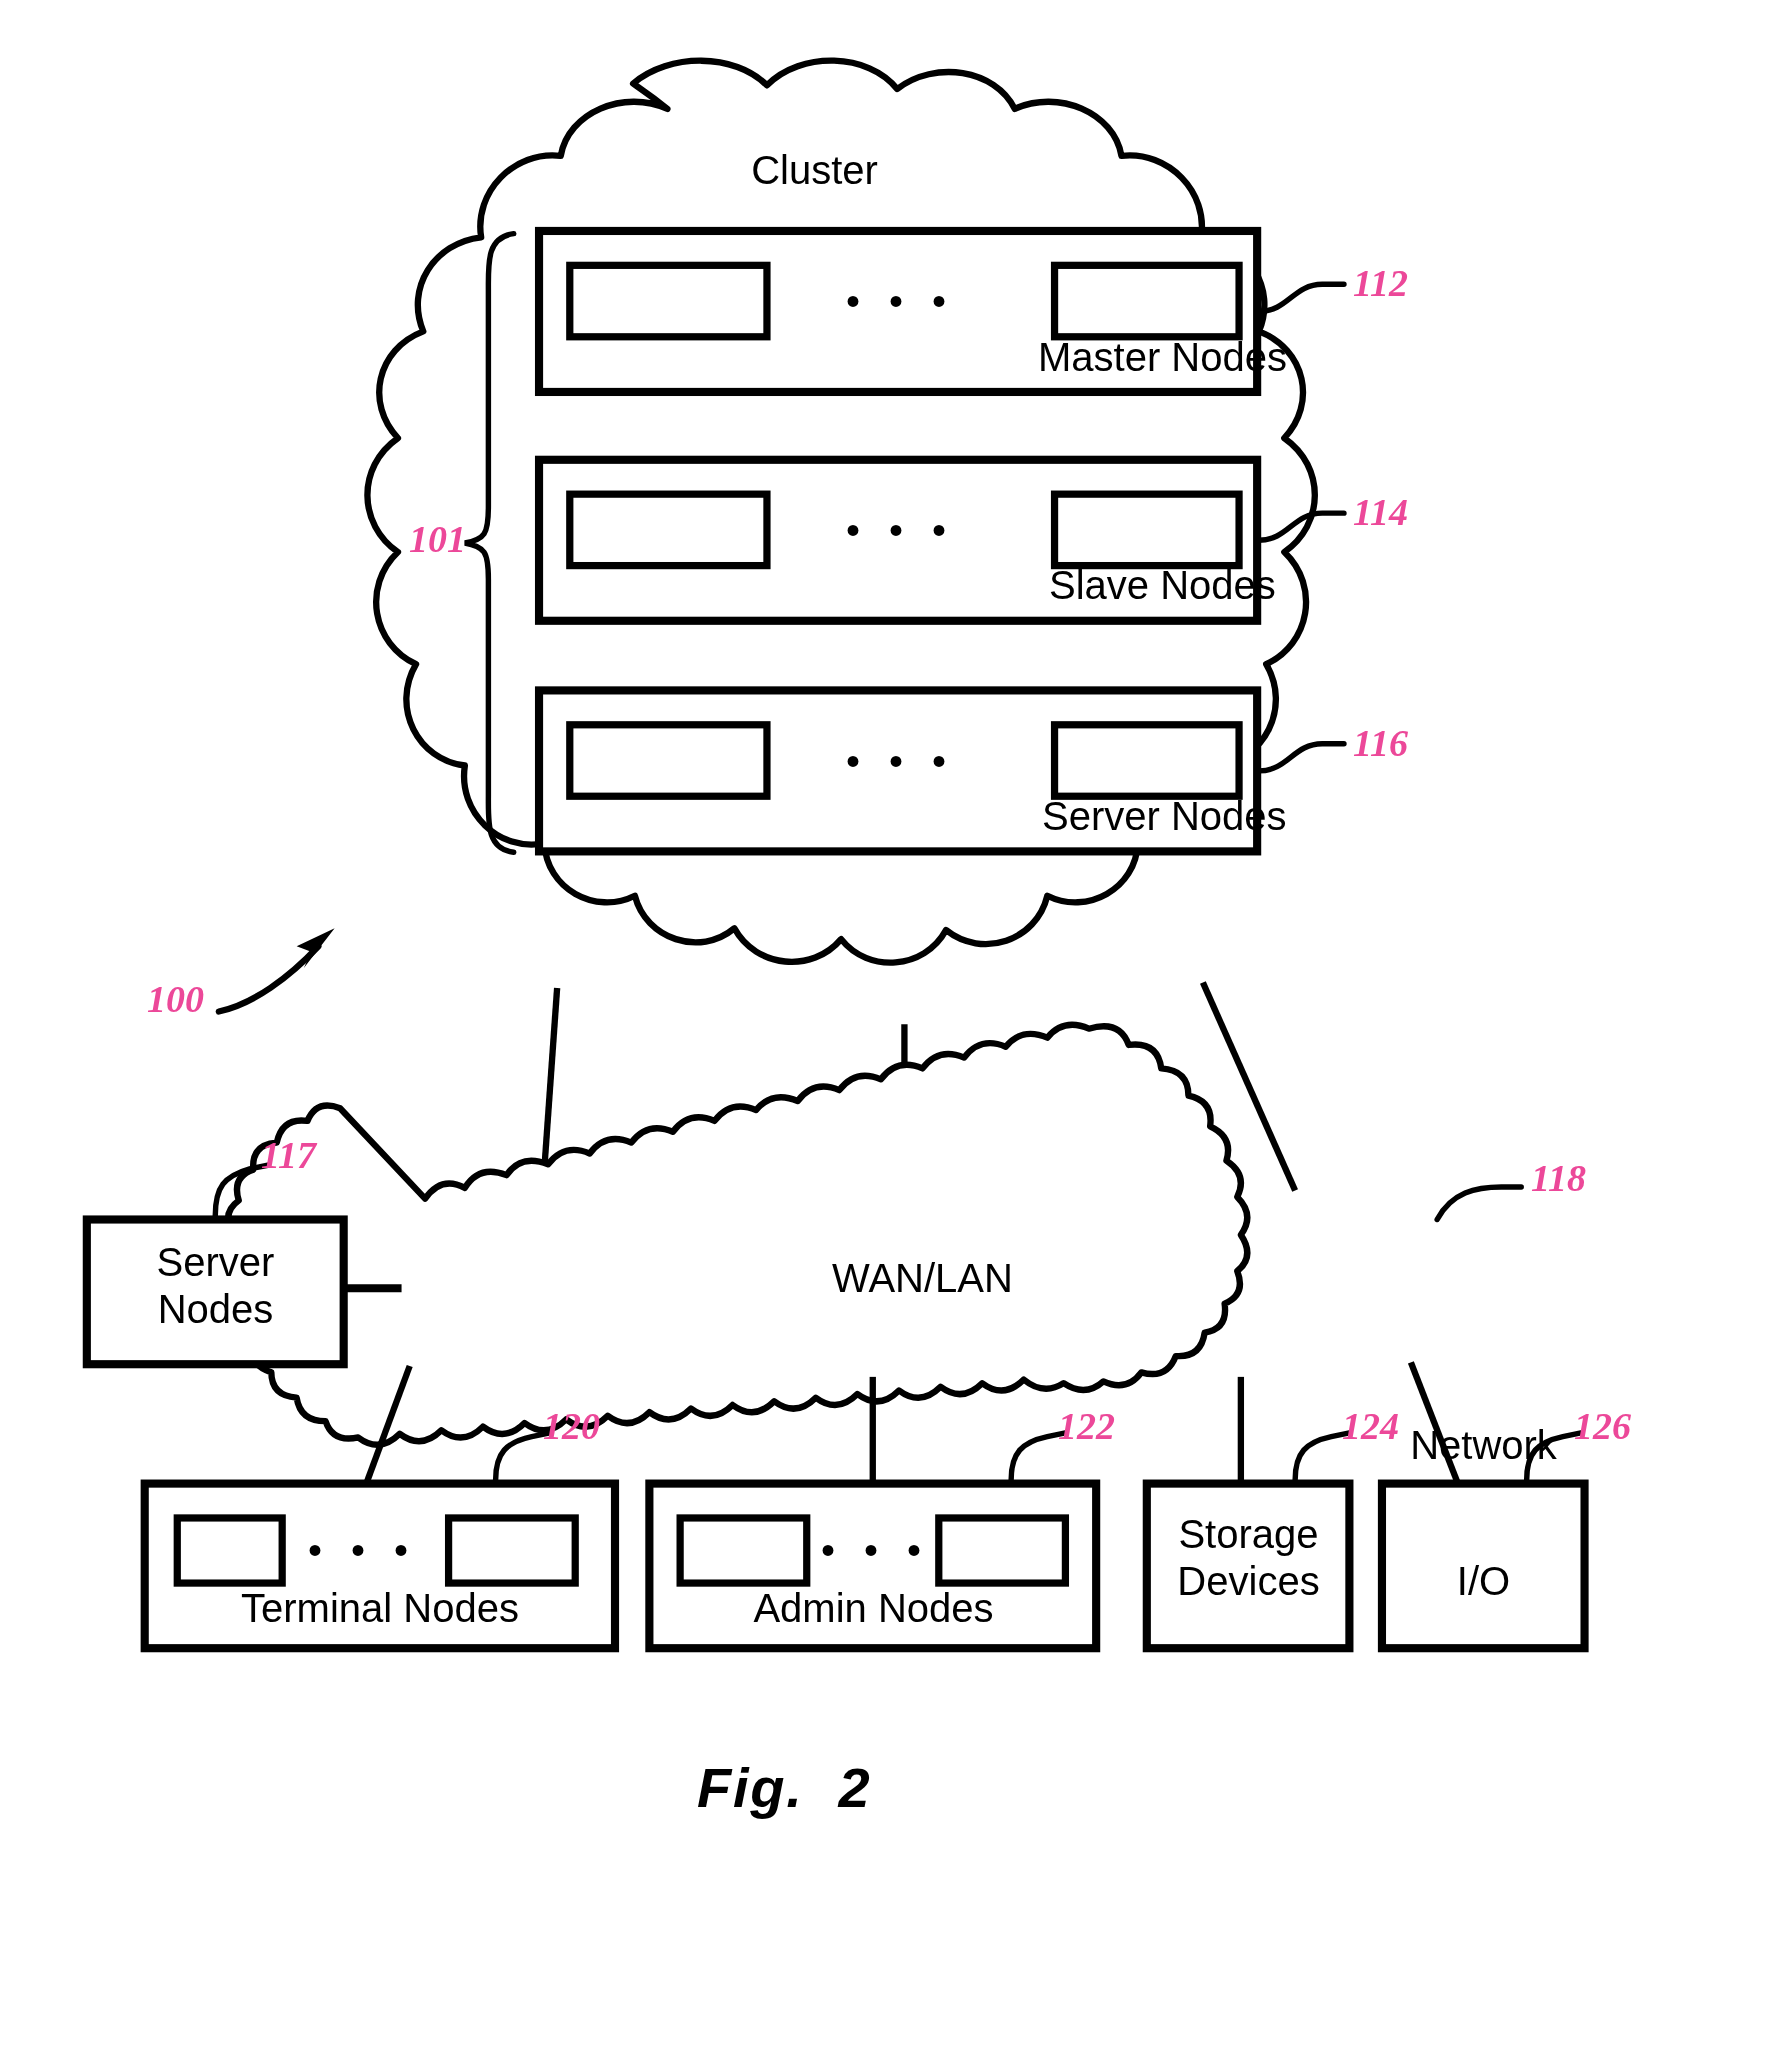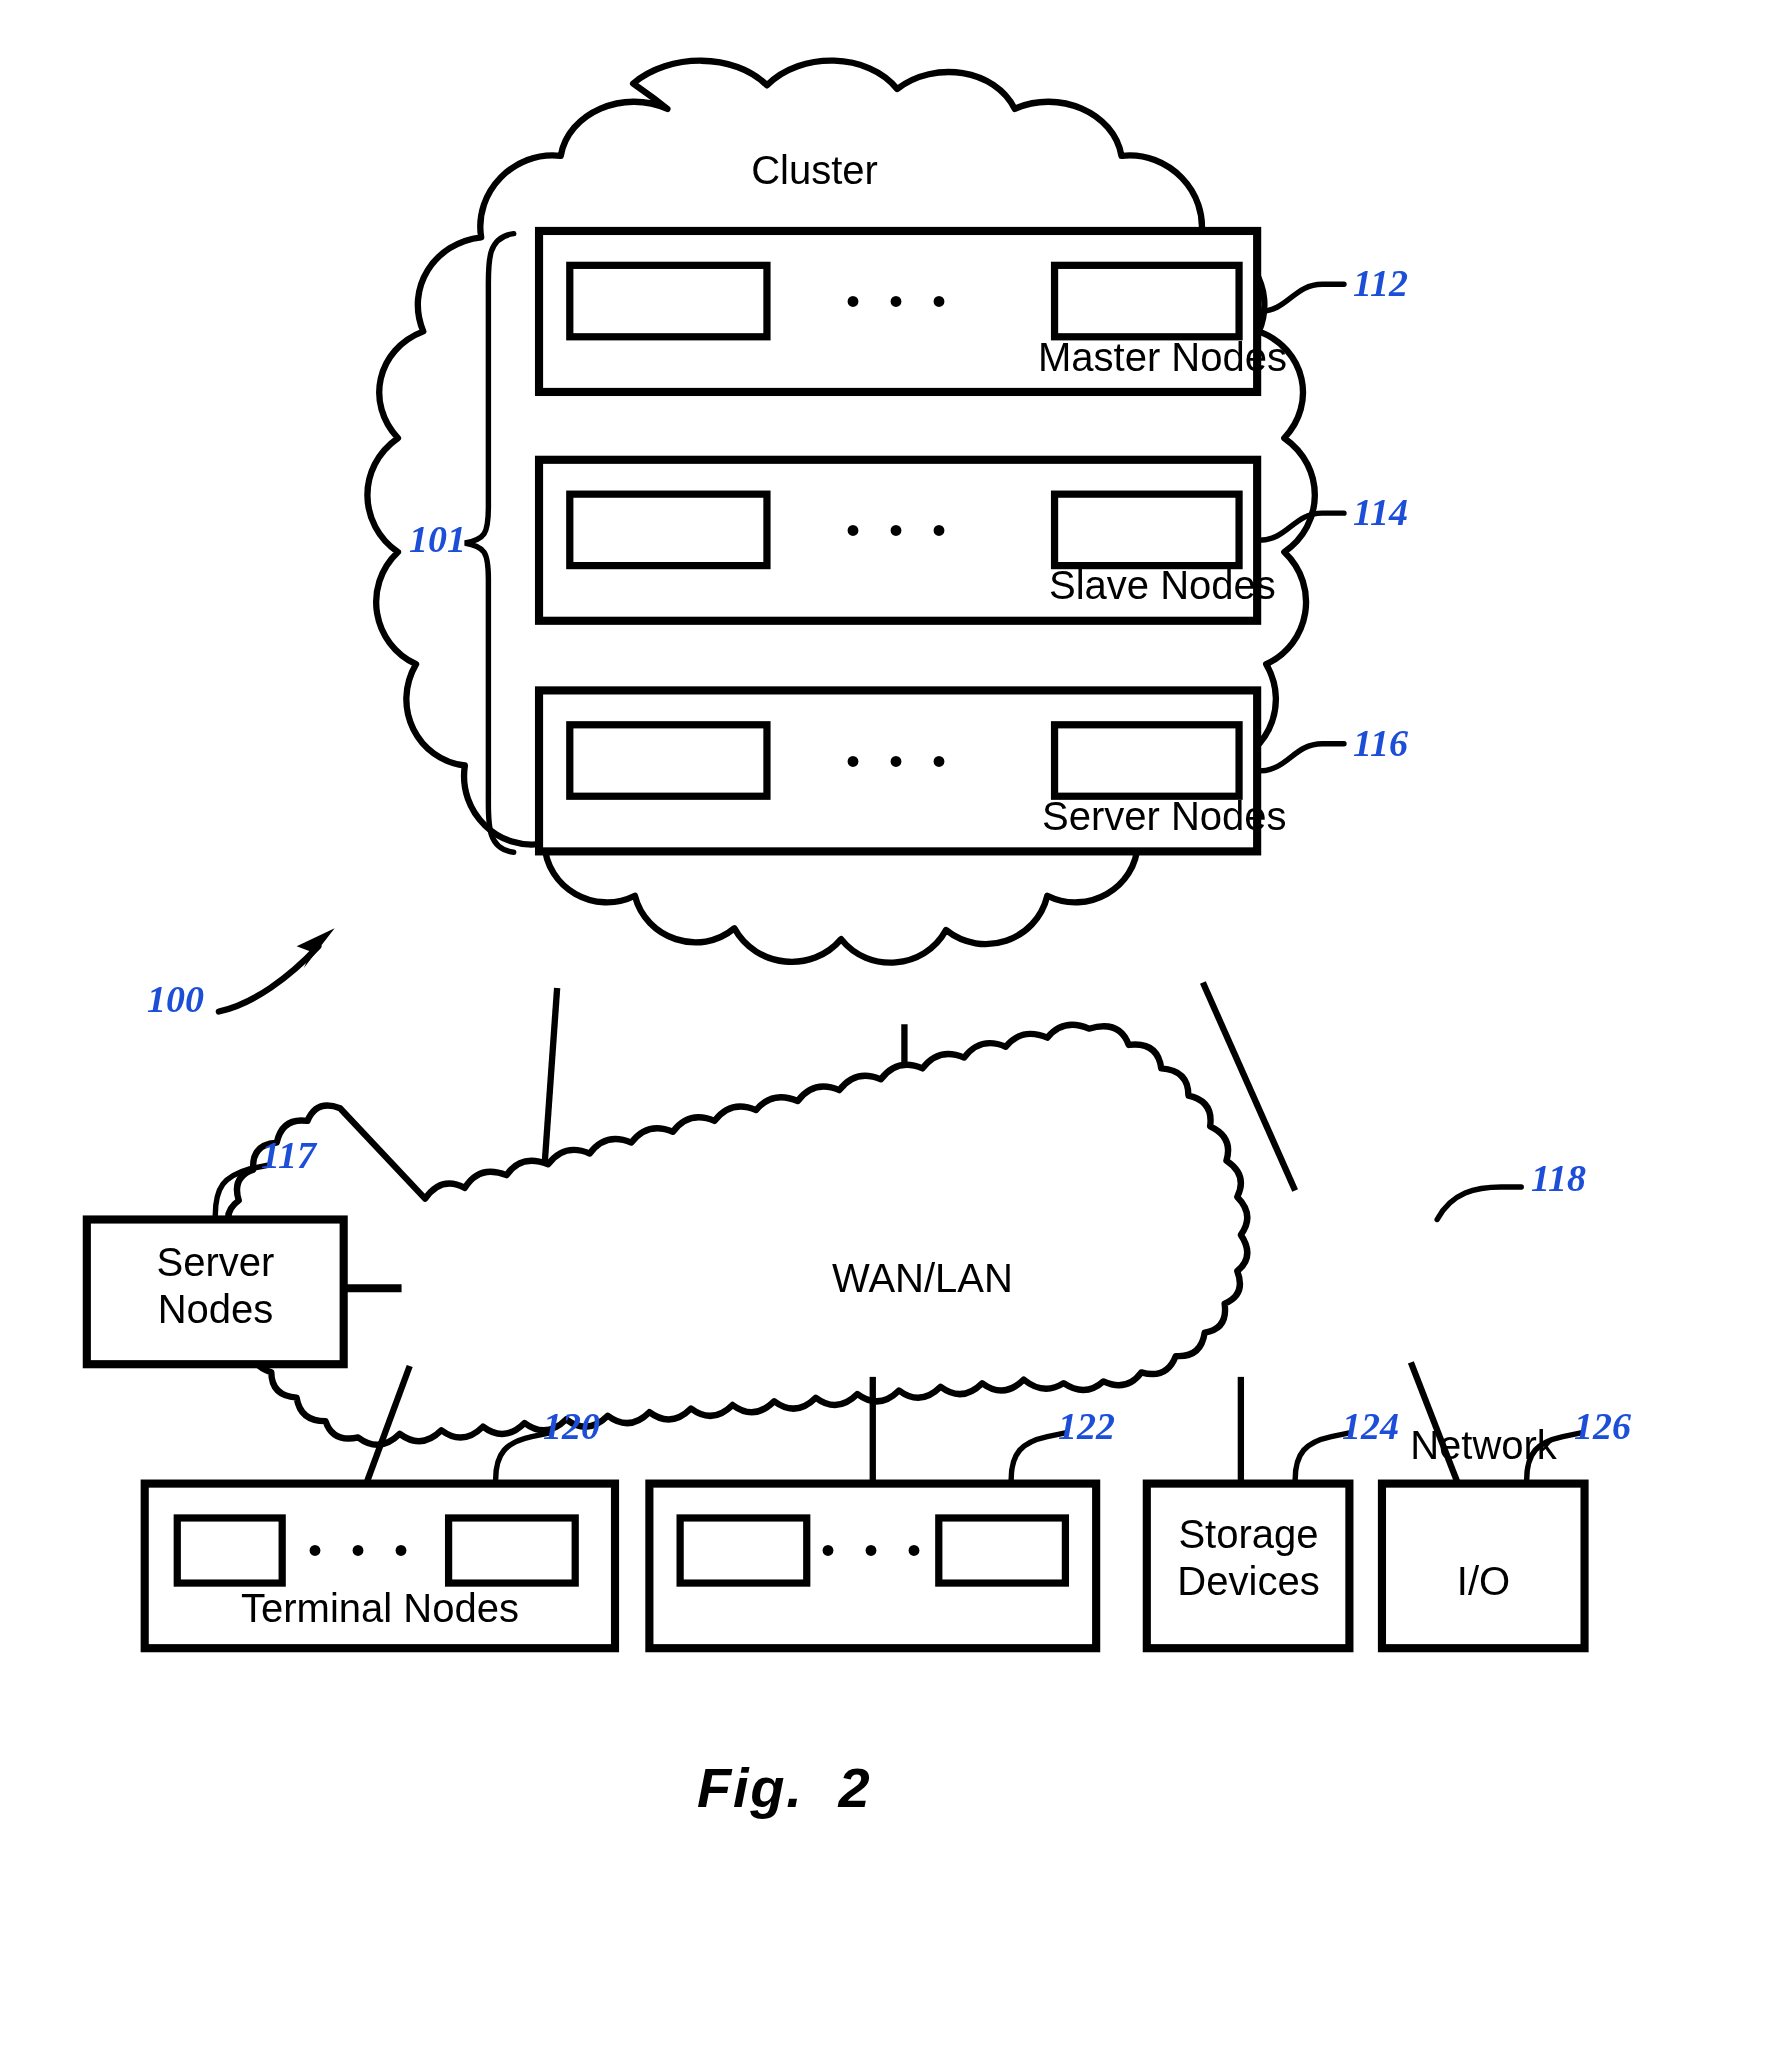--- a/index.html
+++ b/index.html
@@ -36,21 +36,21 @@
     color: #000;
   }
   .lbl.center { text-align: center; }
   .refnum {
     position: absolute;
     white-space: pre;
     font-family: "Liberation Serif", serif;
     font-style: italic;
     font-weight: bold;
     font-size: 38px;
-    color: #1d4ed8;
+    color: #ec4899;
     text-align: right;
   }
   .figcap {
     position: absolute;
     white-space: pre;
     font-family: "Liberation Sans", sans-serif;
     font-style: italic;
     font-weight: bold;
     font-size: 56px;
     letter-spacing: 1.8px;
@@ -192,20 +192,21 @@
 
   <div class="lbl center" style="left:87px; top:1241px; width:257px;">Server</div>
   <div class="lbl center" style="left:87px; top:1288px; width:257px;">Nodes</div>
   <div class="refnum" style="left:261px; top:1133px;">117</div>
 
   <div class="lbl center" style="left:299px; top:1529px; width:127px; font-size:40px; letter-spacing:9px;">• • •</div>
   <div class="lbl center" style="left:145px; top:1587px; width:470px;">Terminal Nodes</div>
   <div class="refnum" style="left:543px; top:1404px;font-style:italic;">120</div>
 
   <div class="lbl center" style="left:812px; top:1529px; width:127px; font-size:40px; letter-spacing:9px;">• • •</div>
+  <div class="lbl center" style="left:650px; top:1587px; width:447px;">Admin Nodes</div>
   <div class="refnum" style="left:1058px; top:1404px;">122</div>
 
   <div class="lbl center" style="left:1147px; top:1513px; width:203px;">Storage</div>
   <div class="lbl center" style="left:1147px; top:1560px; width:203px;">Devices</div>
   <div class="refnum" style="left:1342px; top:1404px;">124</div>
 
   <div class="lbl center" style="left:1382px; top:1424px; width:203px;">Network</div>
   <div class="lbl center" style="left:1382px; top:1560px; width:203px;">I/O</div>
   <div class="refnum" style="left:1574px; top:1404px;">126</div>
 

